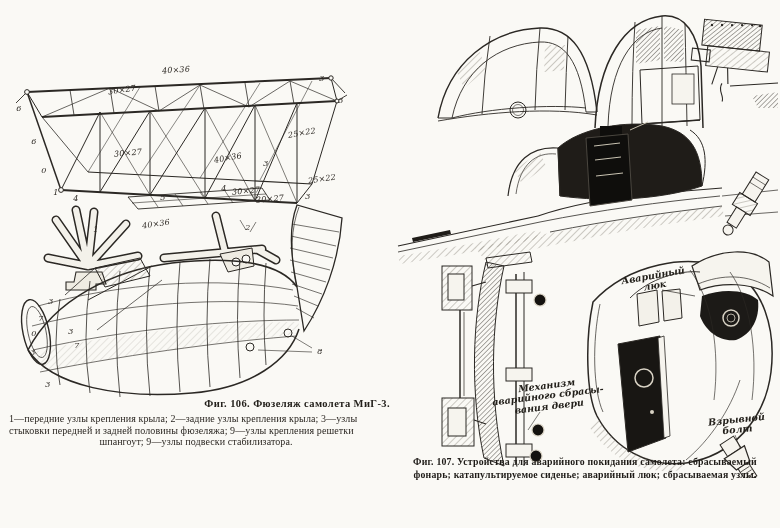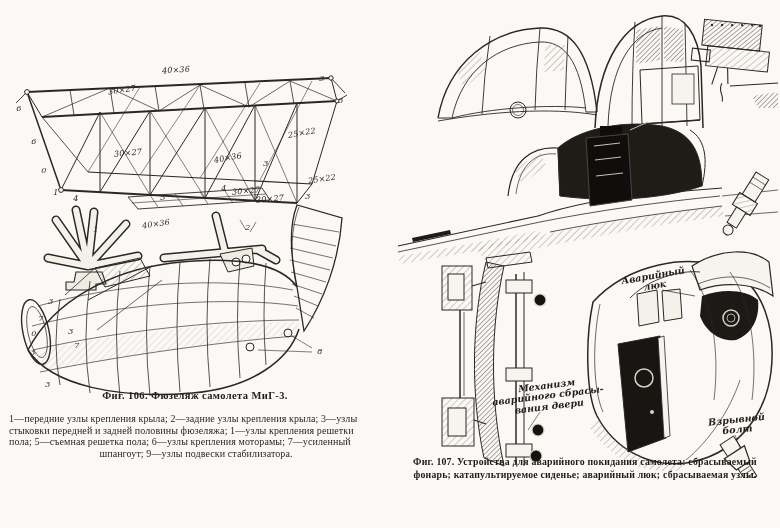--- a/index.html
+++ b/index.html
@@ -10,21 +10,21 @@
   .page-right{left:390px;}
   svg.art{position:absolute;left:0;top:0;}
   .ann-layer{position:absolute;inset:0;pointer-events:none;}
   .ann{position:absolute;transform:translate(-50%,-50%) rotate(var(--r,0deg));
        font:italic 8px "DejaVu Serif", serif;color:#2b2722;white-space:nowrap;letter-spacing:.2px;}
   .lbl{position:absolute;transform:translate(-50%,-50%) rotate(var(--r,0deg));
        font:italic 9.5px "DejaVu Serif", serif;font-weight:bold;color:#23201b;
        text-align:center;line-height:1.08;white-space:nowrap;}
   .caption{position:absolute;left:0;right:0;margin:0;text-align:center;
            font:bold 10.5px "Liberation Serif", serif;letter-spacing:.4px;color:#23201b;}
-  .cap106{top:390px;}
+  .cap106{top:398px;text-align:right;}
   .legend{position:absolute;top:413px;left:9px;width:374px;
           font:10px "Liberation Serif", serif;line-height:11.6px;color:#2b2722;}
   .legend-line{white-space:nowrap;letter-spacing:.1px;font-family:Liberation Serif, serif;}
   .legend-line.center{text-align:center;}
   .cap107{position:absolute;top:456px;left:4px;width:382px;
           font:bold 9.8px "Liberation Serif", serif;line-height:12.5px;
           text-align:center;letter-spacing:.2px;color:#1e1b17;}
 </style>
 </head>
 <body style="--paper: #faf9f5; --ink: #2b2824;">
@@ -149,22 +149,21 @@
         <span class="ann" style="left: 71px; top: 331px;">3</span>
         <span class="ann" style="left: 77px; top: 345px;">7</span>
         <span class="ann" style="left: 33px; top: 352px;">3</span>
         <span class="ann" style="left: 48px; top: 384px;">3</span>
         <span class="ann" style="left: 320px; top: 351px;">8</span>
       </div>
 
     <p class="caption cap106">Фиг. 106. Фюзеляж самолета МиГ-3.</p>
     <div class="legend" id="fig106-legend">
         <div class="legend-line">1—передние узлы крепления крыла; 2—задние узлы крепления крыла; 3—узлы</div>
-        <div class="legend-line">стыковки передней и задней половины фюзеляжа; 1—узлы крепления решетки</div>
-        <div class="legend-line">пола; 5—съемная решетка пола; 6—узлы крепления моторамы; 7—усиленный</div>
+        <div class="legend-line">стыковки передней и задней половины фюзеляжа; 9—узлы крепления решетки</div>
         <div class="legend-line center">шпангоут; 9—узлы подвески стабилизатора.</div>
       </div>
   </section>
 
   <section class="page page-right">
     <svg class="art" width="390" height="478" viewBox="0 0 390 478">
       <defs>
         <pattern id="hL2" width="5" height="5" patternUnits="userSpaceOnUse" patternTransform="rotate(45)">
           <line x1="0" y1="0" x2="0" y2="5" stroke="#716c62" stroke-width="0.7"></line>
         </pattern>

